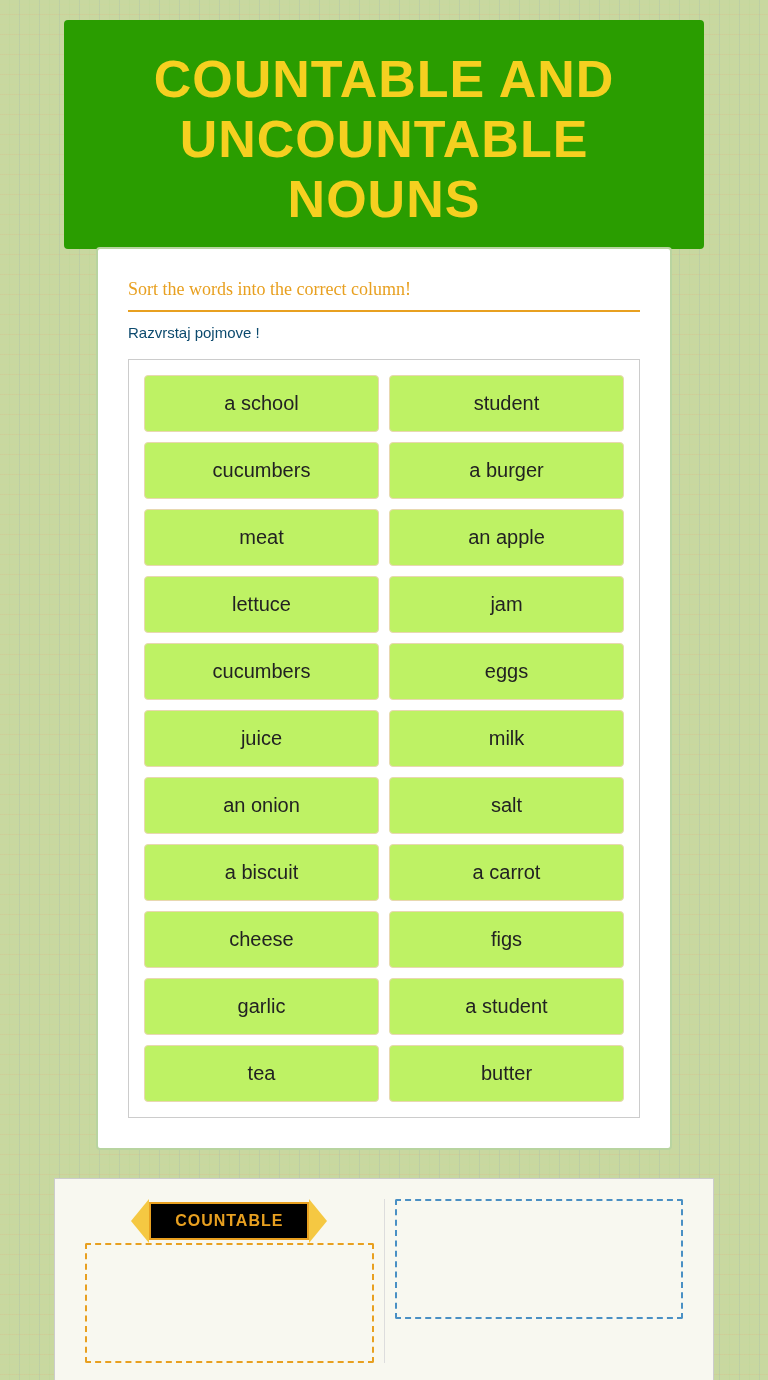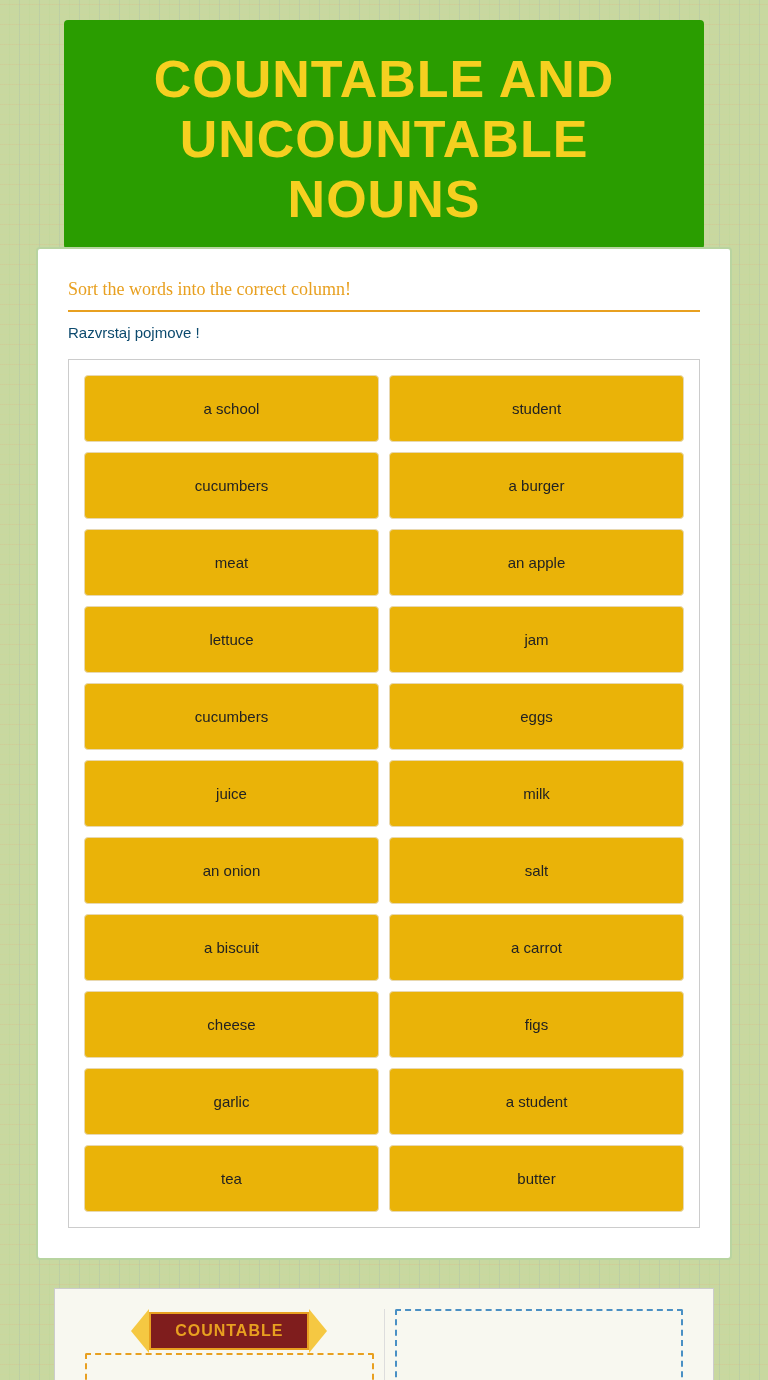--- a/index.html
+++ b/index.html
@@ -39,21 +39,21 @@
       color: #f5d020;
       font-size: 52px;
       font-weight: bold;
       font-family: Arial, sans-serif;
       line-height: 1.15;
       letter-spacing: 1px;
     }
 
     .main-card {
       background: white;
-      width: 696px;
+      width: 576px;
       margin-top: -10px;
       padding: 30px 30px 30px 30px;
       border: 2px solid #b8d4a0;
       border-radius: 4px;
       position: relative;
       z-index: 2;
     }
 
     .sort-instruction {
       color: #e8a020;
@@ -83,26 +83,26 @@
       gap: 10px;
     }
 
     .words-row {
       display: flex;
       gap: 10px;
     }
 
     .word-card {
       flex: 1;
-      background-color: #eab308;
+      background-color: #bef264;
       border: 1px solid #e8d8b0;
       border-radius: 4px;
-      padding: 24px 10px;
+      padding: 16px 10px;
       text-align: center;
-      font-size: 15px;
+      font-size: 20px;
       font-family: Arial, sans-serif;
       color: #222;
       cursor: grab;
     }
 
     .drop-section {
       width: 660px;
       margin-top: 20px;
       border: 1px solid #ccc;
       background: #f8f8f0;
@@ -127,21 +127,21 @@
       padding: 8px 24px;
       font-size: 16px;
       font-weight: bold;
       font-family: Arial, sans-serif;
       letter-spacing: 1px;
       position: relative;
       display: inline-block;
     }
 
     .banner-countable {
-      background: #7f1d1d;
+      background: #000000;
       color: #e8a020;
       border: 2px solid #e8a020;
     }
 
     .banner-uncountable {
       background: #b8ddf8;
       color: #4a90c4;
       border: 2px solid #4a90c4;
       text-align: center;
       line-height: 1.2;

